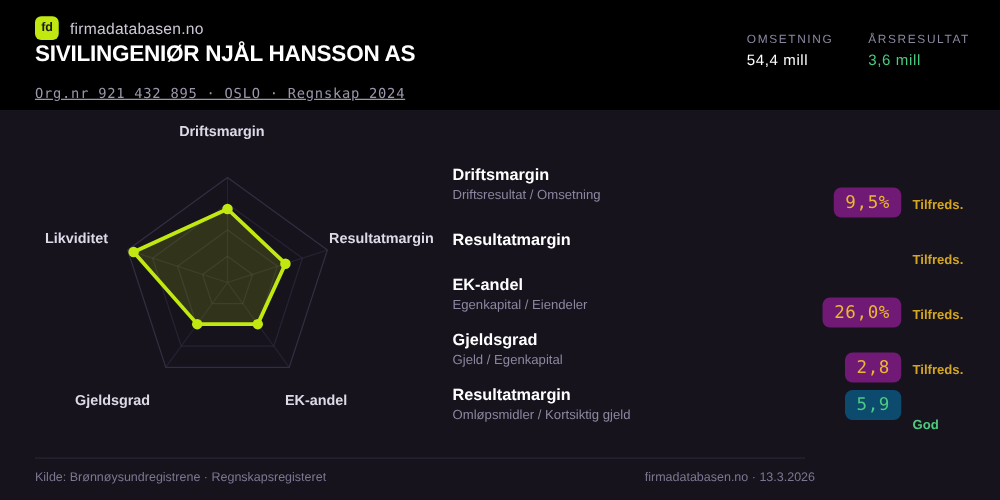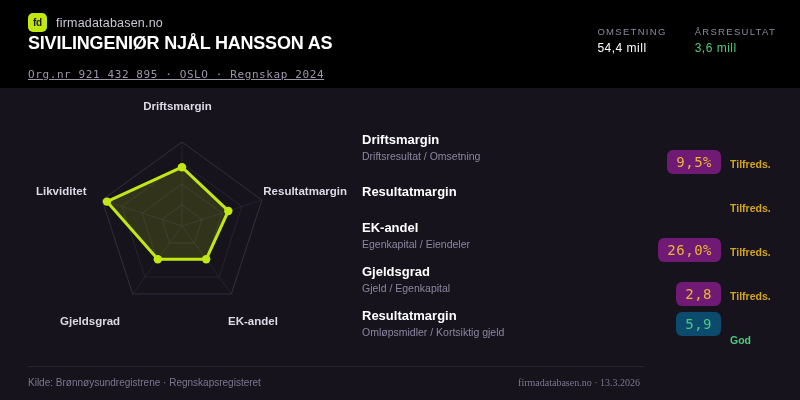--- a/index.html
+++ b/index.html
@@ -118,23 +118,23 @@
   }
   .footer-line{
     position:absolute;left:28px;right:28px;top:0;height:1px;background:#2a2434;
   }
   .footer-left{
     position:absolute;left:28px;top:11px;
     font-size:10px;color:#7d7691;
     font-family:"Liberation Sans", sans-serif;white-space:nowrap;
   }
   .footer-right{
-    position:absolute;right:32px;top:11px;
+    position:absolute;right:20px;top:11px;
     font-size:10px;color:#7d7691;
-    font-family:Liberation Serif, serif;white-space:nowrap;
+    font-family:Liberation Sans, sans-serif;white-space:nowrap;
   }
 </style>
 </head>
 <body>
 
 <div class="page">
 
   <div class="header">
     <div class="brand">
       <div class="logo-mark">fd</div>

